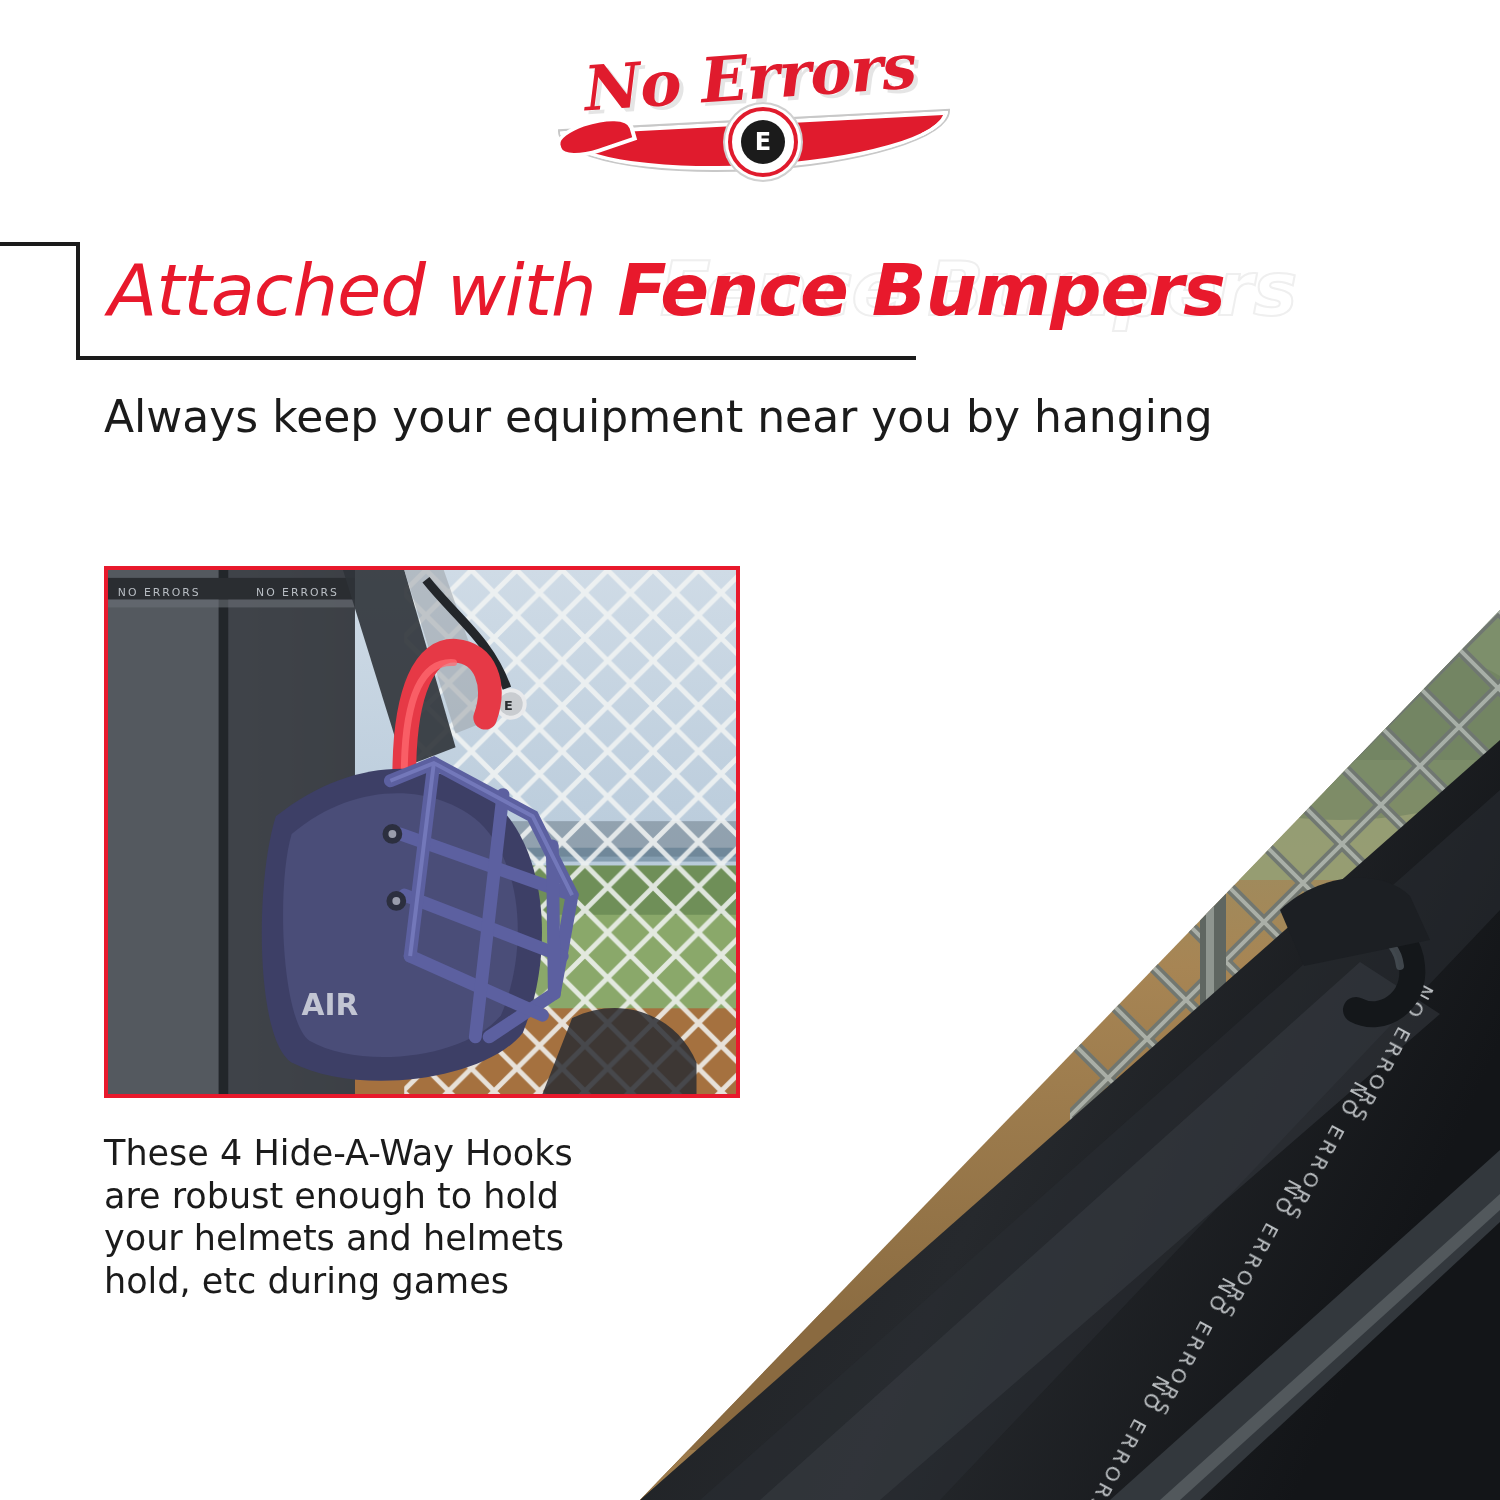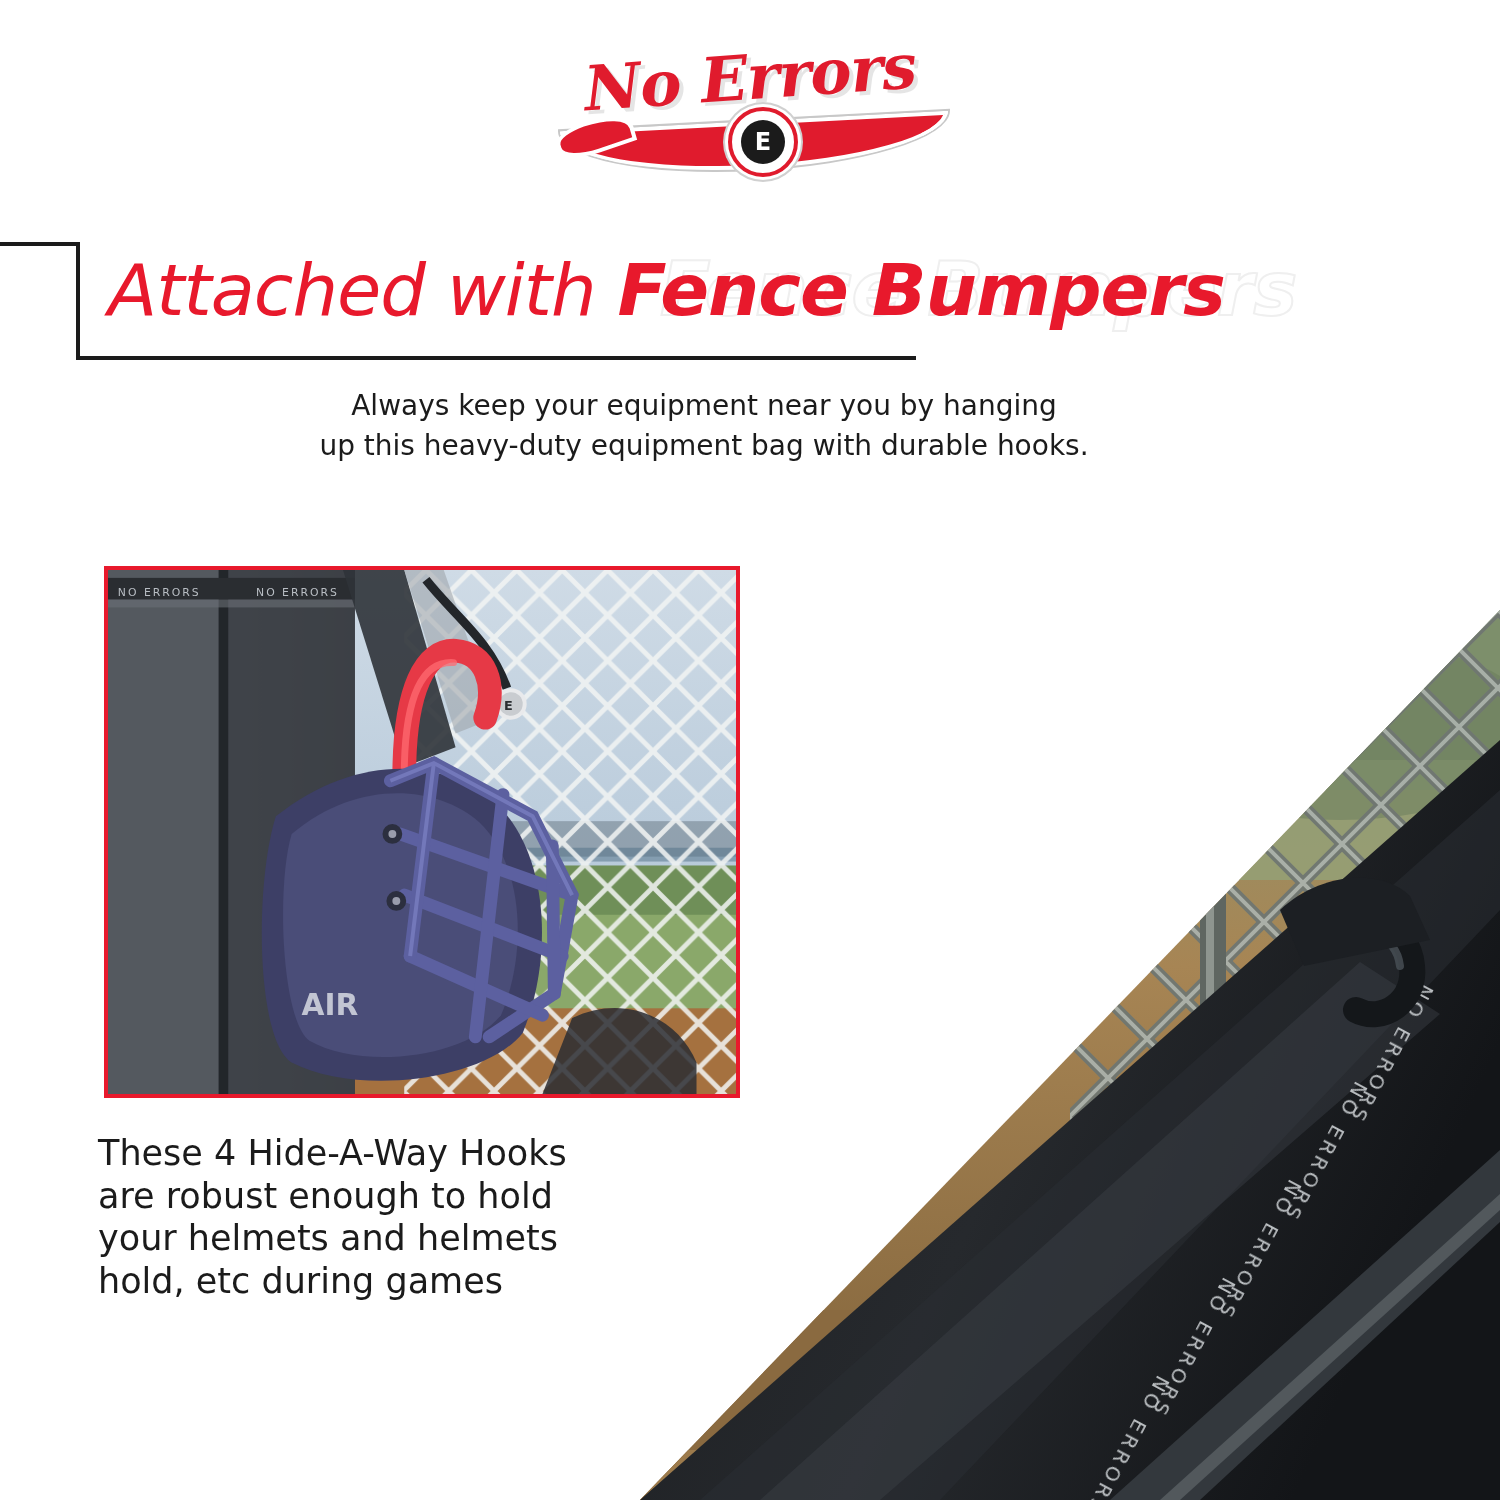--- a/index.html
+++ b/index.html
@@ -166,44 +166,43 @@
   }
   .headline-fg { position: relative; z-index: 2; }
 
   
   .subtext {
     position: absolute;
     left: 104px;
     top: 386px;
     width: 1200px;
     font-family: "DejaVu Sans", sans-serif;
-    font-size: 28px;
+    font-size: 44px;
     line-height: 1.42;
     color: #1b1b1b;
-    text-align: center;
   }
 
   
   .photo {
     position: absolute;
     left: 104px;
     top: 566px;
     width: 636px;
     height: 532px;
     border: 4px solid #e8192c;
     box-sizing: border-box;
     overflow: hidden;
     background: #6f7a82;
   }
   .photo svg { display: block; width: 100%; height: 100%; }
 
   
   .caption {
     position: absolute;
-    left: 98px;
+    left: 104px;
     top: 1132px;
     width: 600px;
     font-family: "DejaVu Sans", sans-serif;
     font-size: 35px;
     line-height: 1.22;
     color: #1b1b1b;
   }
 
   
   .lifestyle {
@@ -235,21 +234,20 @@
 <div class="headline-rule-b"></div>
 
 <div class="headline-ghost">Fence Bumpers</div>
 
 <div class="headline">
   <span class="headline-fg h-light">Attached with </span><span class="headline-fg h-bold">Fence Bumpers</span>
 </div>
 
 <div class="subtext">
   <div>Always keep your equipment near you by hanging</div>
-  <div>up this heavy-duty equipment bag with durable hooks.</div>
 </div>
 
 <div class="photo">
   <svg viewBox="0 0 636 532" preserveAspectRatio="none">
     <defs>
       <linearGradient id="skyG" x1="0" y1="0" x2="0" y2="1">
         <stop offset="0%" stop-color="#cfdbe6"></stop>
         <stop offset="55%" stop-color="#b9cbdb"></stop>
         <stop offset="100%" stop-color="#9fb4c6"></stop>
       </linearGradient>

